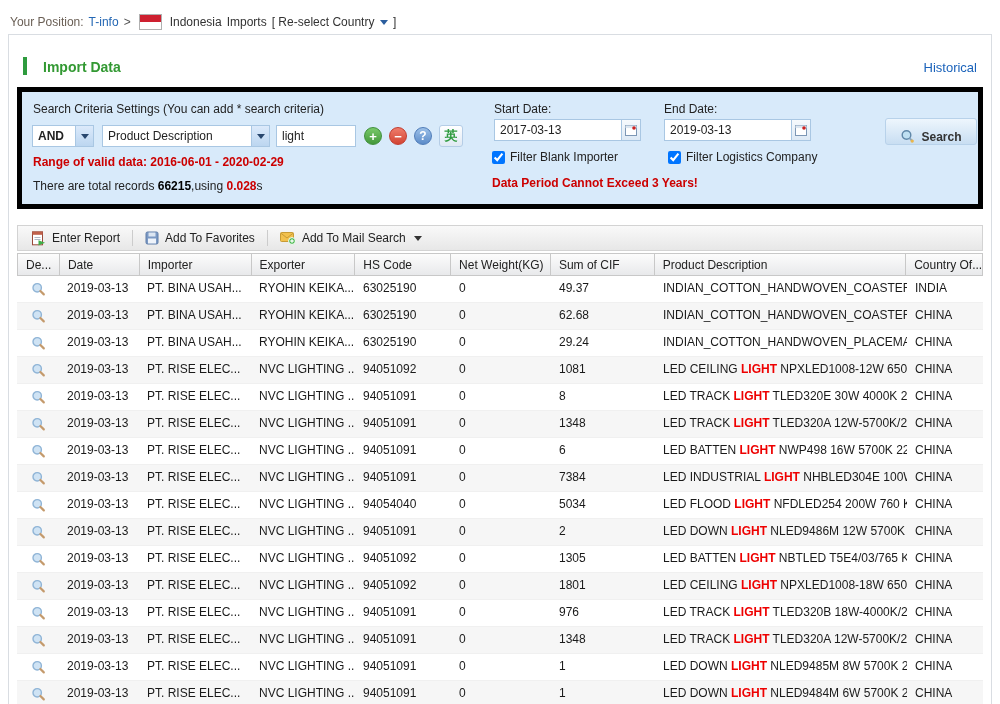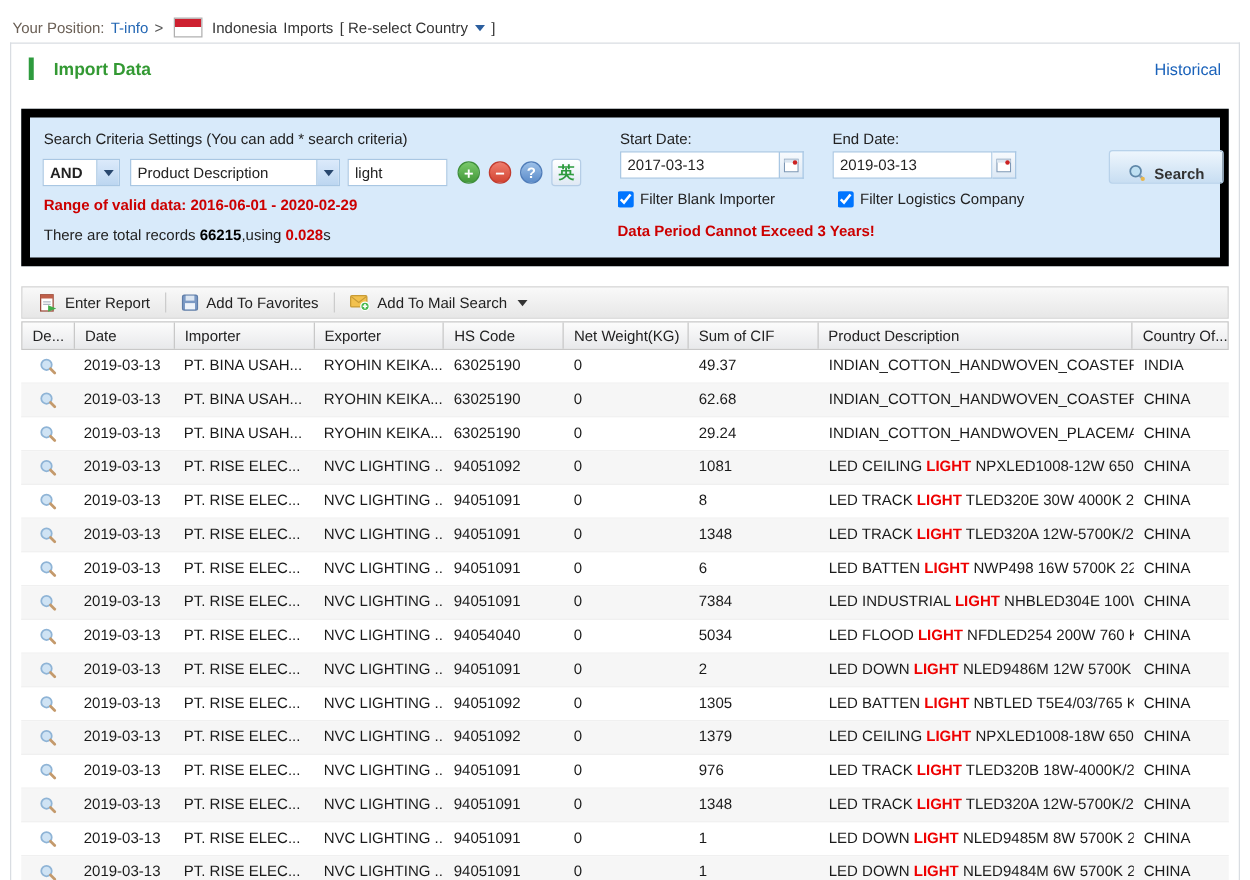--- a/index.html
+++ b/index.html
@@ -7,26 +7,26 @@
   
   .crumb{height:42px;box-sizing:border-box;padding:9px 0 0 10px;display:flex;align-items:center;gap:5px;text-align:center;}
   .crumb{height:34px;}
   .crumb .muted{color:#6a5f55;}
   .crumb a{color:#2467b4;text-decoration:none;cursor:pointer;}
   .crumb .sep{color:#555;}
   .flag{width:21px;height:14px;border:1px solid #b0b0b0;background:linear-gradient(#ce2030 0 50%,#ffffff 50% 100%);margin:0 3px;}
   .caret{display:inline-block;width:0;height:0;border-left:4px solid transparent;border-right:4px solid transparent;border-top:5px solid #2b5e9e;margin:0 2px;vertical-align:middle;}
   
   .container{margin:0 8px;border:1px solid #d9dde2;border-bottom:none;box-sizing:border-box;height:670px;}
-  .pagehead{height:40px;display:flex;align-items:center;padding:0 14px;box-sizing:border-box;}
+  .pagehead{height:40px;display:flex;align-items:flex-end;padding:0 14px;box-sizing:border-box;}
   .greenbar{width:4px;height:18px;background:#2e9b3e;margin-right:16px;}
   .pagetitle{color:#339933;font-size:14px;font-weight:bold;}
   .hist{margin-left:auto;color:#1a62ba;font-size:13px;text-decoration:none;cursor:pointer;}
   
-  .panel{position:relative;margin:12px 8px 14px;height:112px;background:#d8eafa;border:7px solid #000000;padding-left:46px;}
+  .panel{position:relative;margin:12px 8px 14px;height:112px;background:#d8eafa;border:5px solid #000000;padding-left:46px;}
   .panel .abs{position:absolute;}
   .ptitle{left:11px;top:10px;color:#222;}
   .crit{left:10px;top:33px;display:flex;align-items:center;}
   .combo{display:flex;height:22px;background:#fff;border:1px solid #a9c7e3;box-sizing:border-box;cursor:pointer;}
   .combo .val{padding:3px 6px 0 5px;white-space:nowrap;color:#222;}
   .trigger{width:17px;background:linear-gradient(#dceafb,#bcd6f0);border-left:1px solid #a9c7e3;display:flex;align-items:center;justify-content:center;}
   .trigger i{width:0;height:0;border-left:4px solid transparent;border-right:4px solid transparent;border-top:5px solid #28476e;}
   .txt{height:22px;box-sizing:border-box;border:1px solid #a9c7e3;padding:0 5px;font-family:"Liberation Sans",sans-serif;font-size:12px;color:#222;}
   .roundbtn{width:18px;height:18px;border-radius:50%;color:#fff;font-weight:bold;text-align:center;line-height:17px;font-size:13px;cursor:pointer;box-sizing:border-box;}
   .plus{background:linear-gradient(#79c96a,#43983a);border:1px solid #3f8f3a;}
@@ -393,21 +393,21 @@
             <svg width="15" height="15" viewBox="0 0 15 15">
               <circle cx="6.2" cy="5.8" r="4.2" fill="#cfe3f4" stroke="#8fb4d6" stroke-width="1.4"></circle>
               <line x1="9.4" y1="9" x2="12.8" y2="12.4" stroke="#c49a6c" stroke-width="2.2" stroke-linecap="round"></line>
             </svg>
           </div>
           <div class="td c1">2019-03-13</div>
           <div class="td c2">PT. RISE ELEC...</div>
           <div class="td c3">NVC LIGHTING ...</div>
           <div class="td c4">94051092</div>
           <div class="td c5">0</div>
-          <div class="td c6">1379</div>
+          <div class="td c6">1801</div>
           <div class="td c7"><span>LED CEILING </span><span class="hl">LIGHT</span><span> NPXLED1008-18W 6500...</span></div>
           <div class="td c8">CHINA</div>
         </div>
         <div class="trow">
           <div class="td c0 det">
             <svg width="15" height="15" viewBox="0 0 15 15">
               <circle cx="6.2" cy="5.8" r="4.2" fill="#cfe3f4" stroke="#8fb4d6" stroke-width="1.4"></circle>
               <line x1="9.4" y1="9" x2="12.8" y2="12.4" stroke="#c49a6c" stroke-width="2.2" stroke-linecap="round"></line>
             </svg>
           </div>

